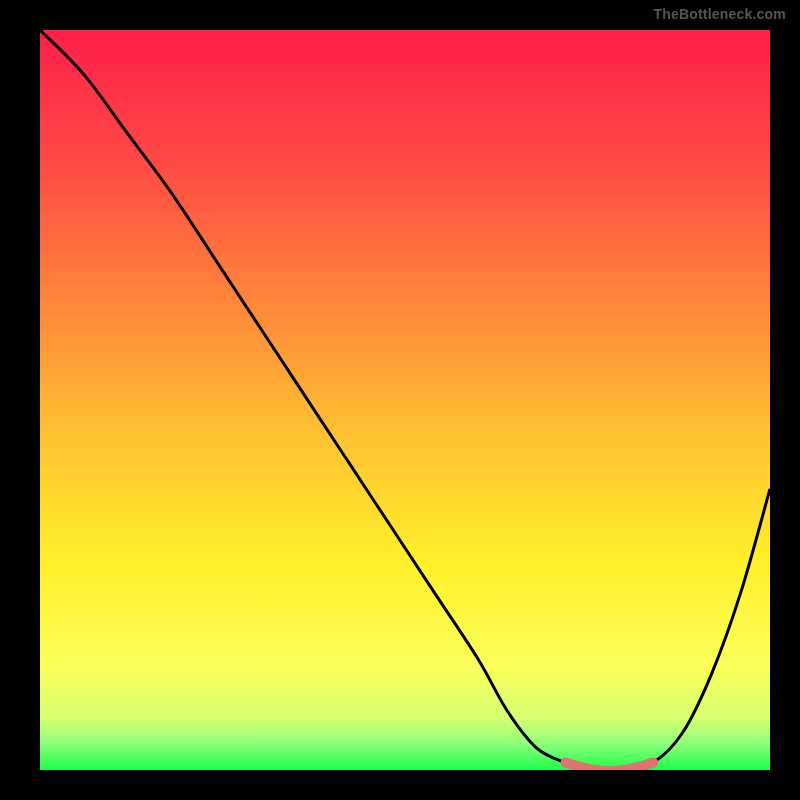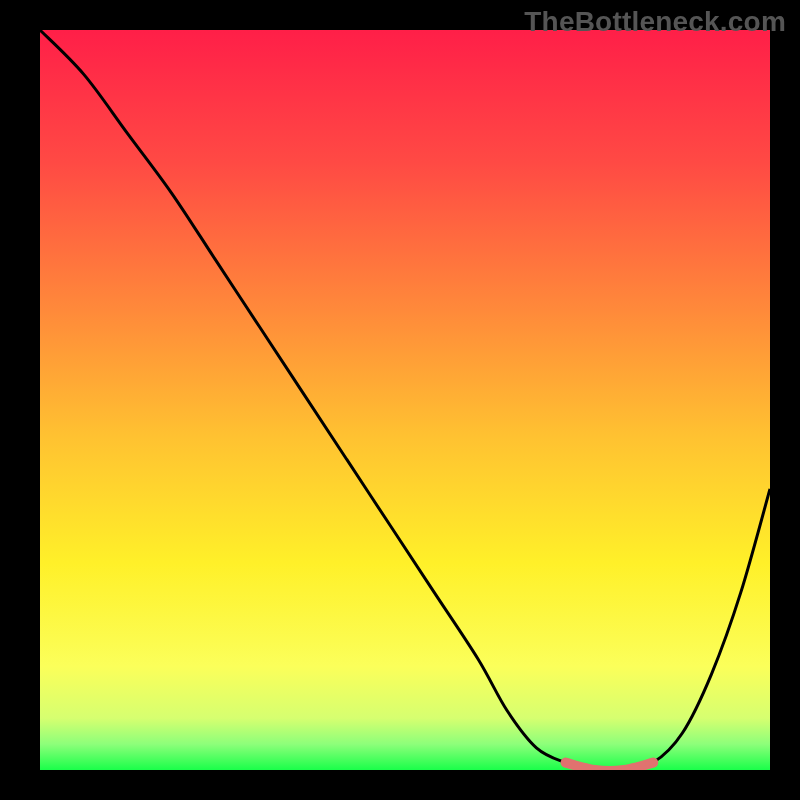--- a/index.html
+++ b/index.html
@@ -15,21 +15,21 @@
     position: relative;
     width: 800px;
     height: 800px;
     background: #000;
   }
   .watermark {
     position: absolute;
     top: 6px;
     right: 14px;
     color: #555;
-    font-size: 28px;
+    font-size: 14px;
     font-weight: 600;
     letter-spacing: 0.2px;
     z-index: 5;
   }
   svg {
     display: block;
   }
 </style>
 </head>
 <body>

